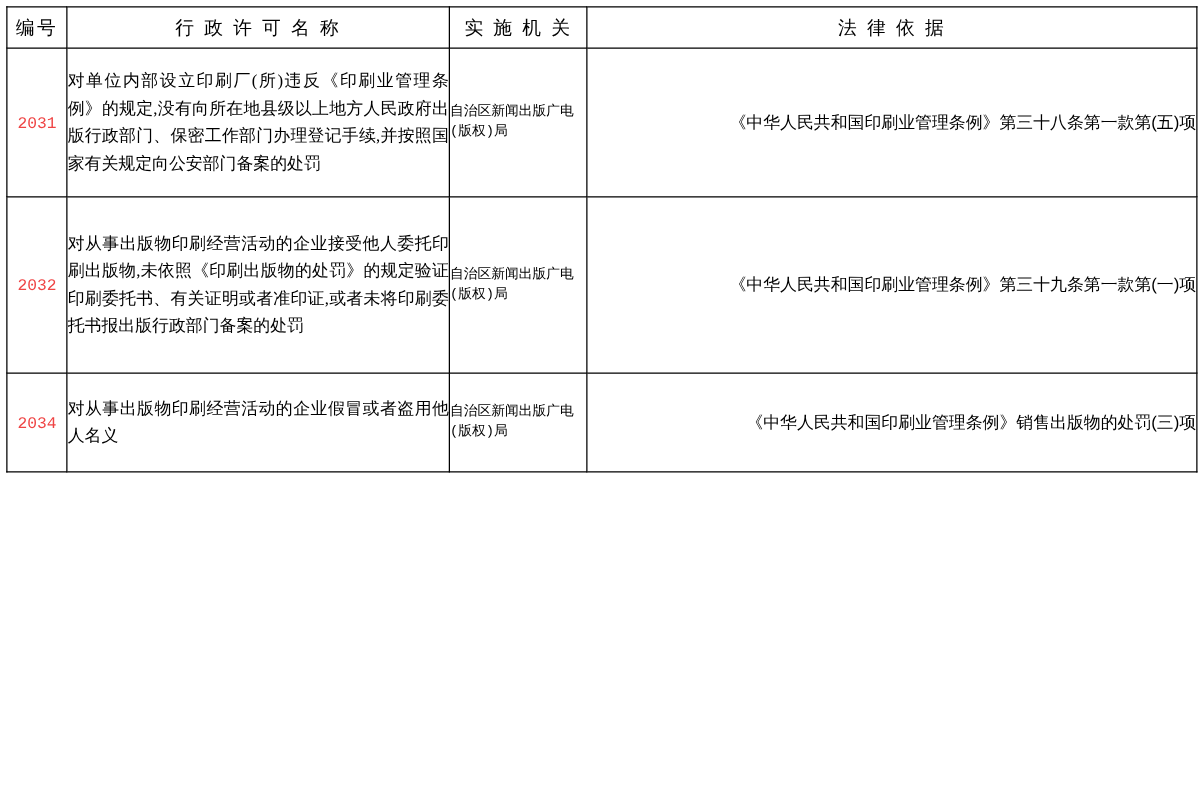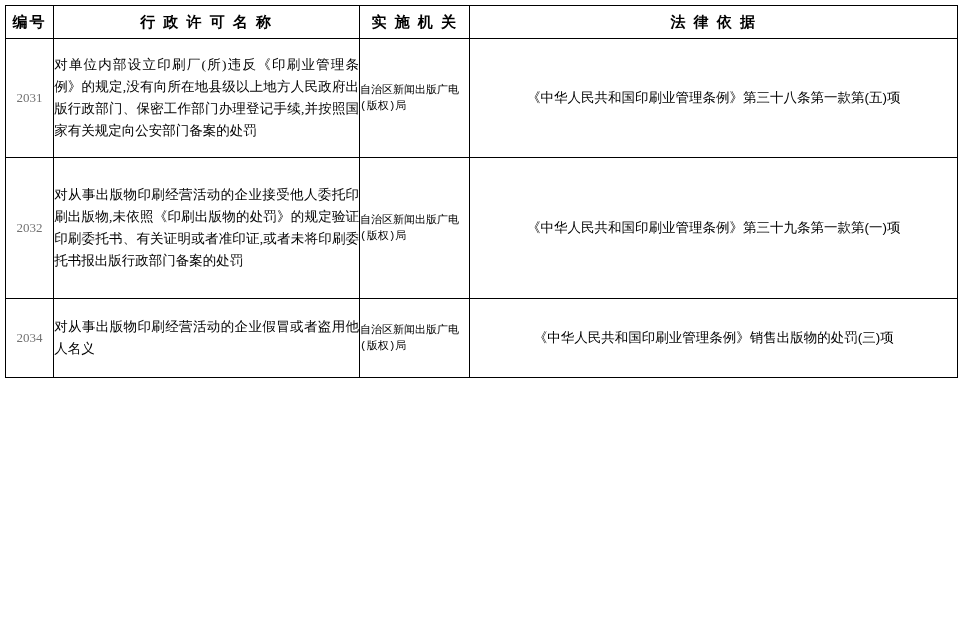--- a/index.html
+++ b/index.html
@@ -27,55 +27,55 @@
     border: 1px solid #000;
   }
   table.permit-table th,
   table.permit-table td {
     border: 1px solid #000;
     padding: 0;
     vertical-align: middle;
   }
   thead th {
     height: 32px;
-    font-weight: bold;
+    font-weight: normal;
     font-size: 15px;
     letter-spacing: 2px;
     text-align: center;
     font-family: "Liberation Sans", "DejaVu Sans", sans-serif;
   }
   .col-id    { width: 48px; }
   .col-name  { width: 305px; }
   .col-org   { width: 110px; }
   .col-law   { width: 486px; }
 
   td.cell-id {
     text-align: center;
     font-size: 13px;
-    font-family: Liberation Serif, serif;
-    color: #737373;
+    font-family: Liberation Mono, monospace;
+    color: #ef4444;
   }
   td.cell-name {
     font-size: 13.5px;
     line-height: 1.62;
     padding: 6px 8px 6px 10px;
     text-align: justify;
     font-family: Liberation Serif, serif;
   }
   td.cell-org {
     font-size: 11px;
     line-height: 1.5;
     padding: 4px 4px 4px 6px;
     font-family: Liberation Mono, monospace;
   }
   td.cell-law {
     font-size: 13.5px;
     line-height: 1.5;
     padding: 4px 6px;
-    text-align: center;
+    text-align: right;
     font-family: "Liberation Sans", "DejaVu Sans", sans-serif;
   }
   tr.row-2031 td { height: 118px; }
   tr.row-2032 td { height: 140px; }
   tr.row-2033 td { height: 78px; }
   tr.row-2034 td { height: 78px; }
   tr.row-2035 td { height: 88px; }
   tr.row-2036 td { height: 78px; }
 </style>
 </head>

